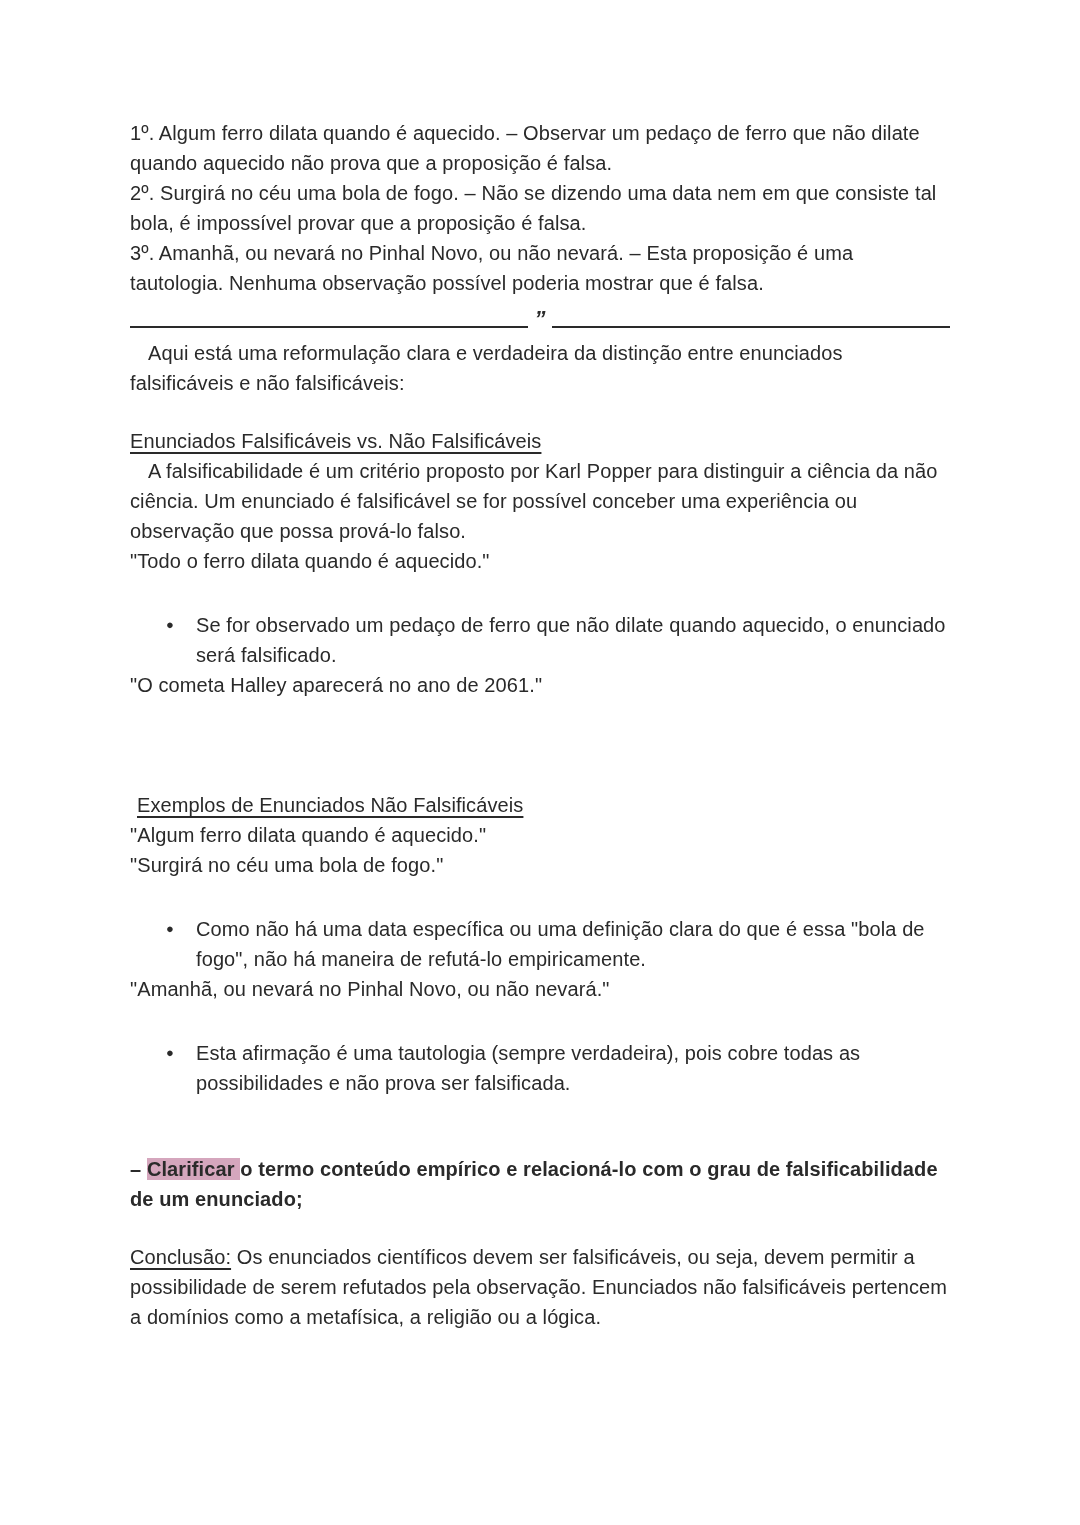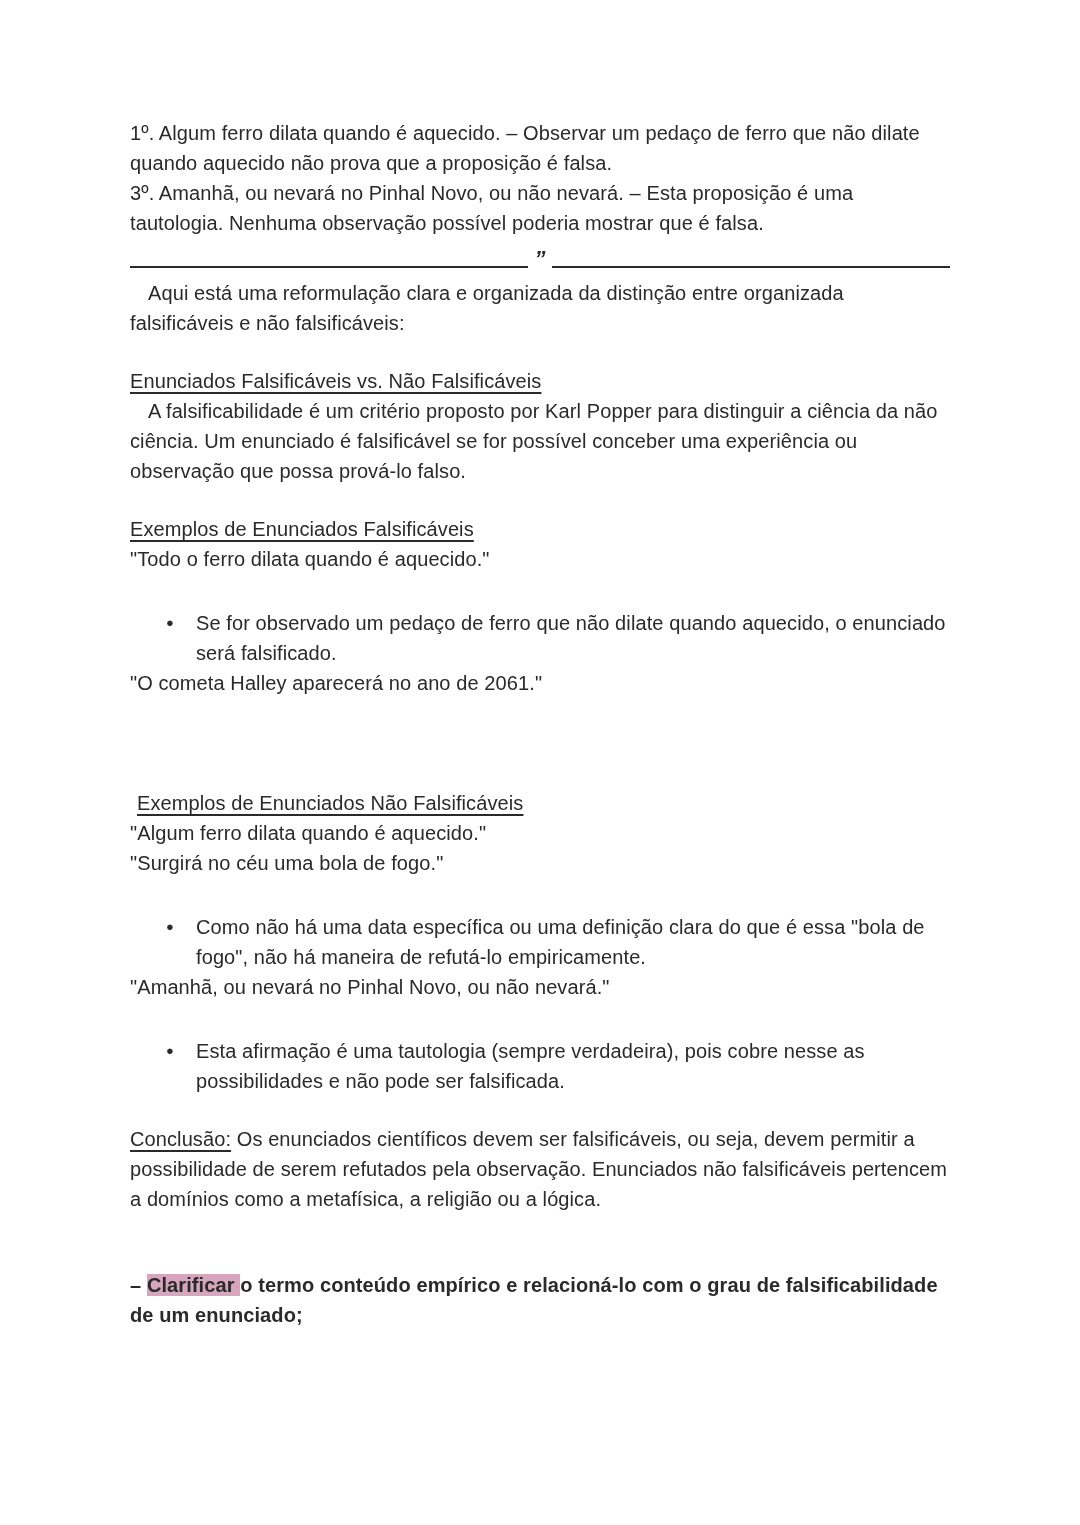--- a/index.html
+++ b/index.html
@@ -65,45 +65,45 @@
     font-weight: bold;
   }
   .hl { background: var(--hl, #d5a6bd); }
 </style>
 </head>
 <body style="background: rgb(255, 255, 255);">
 
 <div class="page">
 
   <p class="para">1º. Algum ferro dilata quando é aquecido. – Observar um pedaço de ferro que não dilate quando aquecido não prova que a proposição é falsa.</p>
+  <p class="para">2º. Surgirá no céu uma bola de fogo. – Não se dizendo uma data nem em que consiste tal bola, é impossível provar que a proposição é falsa.</p>
   <p class="para">3º. Amanhã, ou nevará no Pinhal Novo, ou não nevará. – Esta proposição é uma tautologia. Nenhuma observação possível poderia mostrar que é falsa.</p>
 
   <div class="divider">
     <span class="line"></span>
     <span class="quote">”</span>
     <span class="line"></span>
   </div>
 
-  <p class="para indent">Aqui está uma reformulação clara e organizada da distinção entre organizada falsificáveis e não falsificáveis:</p>
+  <p class="para indent">Aqui está uma reformulação clara e verdadeira da distinção entre enunciados falsificáveis e não falsificáveis:</p>
 
   <p class="para title"><span class="u">Enunciados Falsificáveis vs. Não Falsificáveis</span></p>
 
   <p class="para indent">A falsificabilidade é um critério proposto por Karl Popper para distinguir a ciência da não ciência. Um enunciado é falsificável se for possível conceber uma experiência ou observação que possa prová-lo falso.</p>
 
-  <p class="para section-heading"><span class="u">Exemplos de Enunciados Falsificáveis</span></p>
 
   <p class="para">"Todo o ferro dilata quando é aquecido."</p>
   <div class="bullet">Se for observado um pedaço de ferro que não dilate quando aquecido, o enunciado será falsificado.</div>
   <p class="para">"O cometa Halley aparecerá no ano de 2061."</p>
 
   <p class="para section-heading gap-large"><span class="u">Exemplos de Enunciados Não Falsificáveis</span></p>
 
   <p class="para">"Algum ferro dilata quando é aquecido."</p>
   <p class="para">"Surgirá no céu uma bola de fogo."</p>
   <div class="bullet">Como não há uma data específica ou uma definição clara do que é essa "bola de fogo", não há maneira de refutá-lo empiricamente.</div>
   <p class="para">"Amanhã, ou nevará no Pinhal Novo, ou não nevará."</p>
-  <div class="bullet">Esta afirmação é uma tautologia (sempre verdadeira), pois cobre nesse as possibilidades e não pode ser falsificada.</div>
+  <div class="bullet">Esta afirmação é uma tautologia (sempre verdadeira), pois cobre todas as possibilidades e não prova ser falsificada.</div>
+
+  <p class="para task"><span>– </span><span class="hl">Clarificar </span><span>o termo conteúdo empírico e relacioná-lo com o grau de falsificabilidade de um enunciado;</span></p>
 
   <p class="para conclusion"><span class="u">Conclusão:</span><span> Os enunciados científicos devem ser falsificáveis, ou seja, devem permitir a possibilidade de serem refutados pela observação. Enunciados não falsificáveis pertencem a domínios como a metafísica, a religião ou a lógica.</span></p>
-
-  <p class="para task"><span>– </span><span class="hl">Clarificar </span><span>o termo conteúdo empírico e relacioná-lo com o grau de falsificabilidade de um enunciado;</span></p>
 
 </div>
 
 </body></html>

